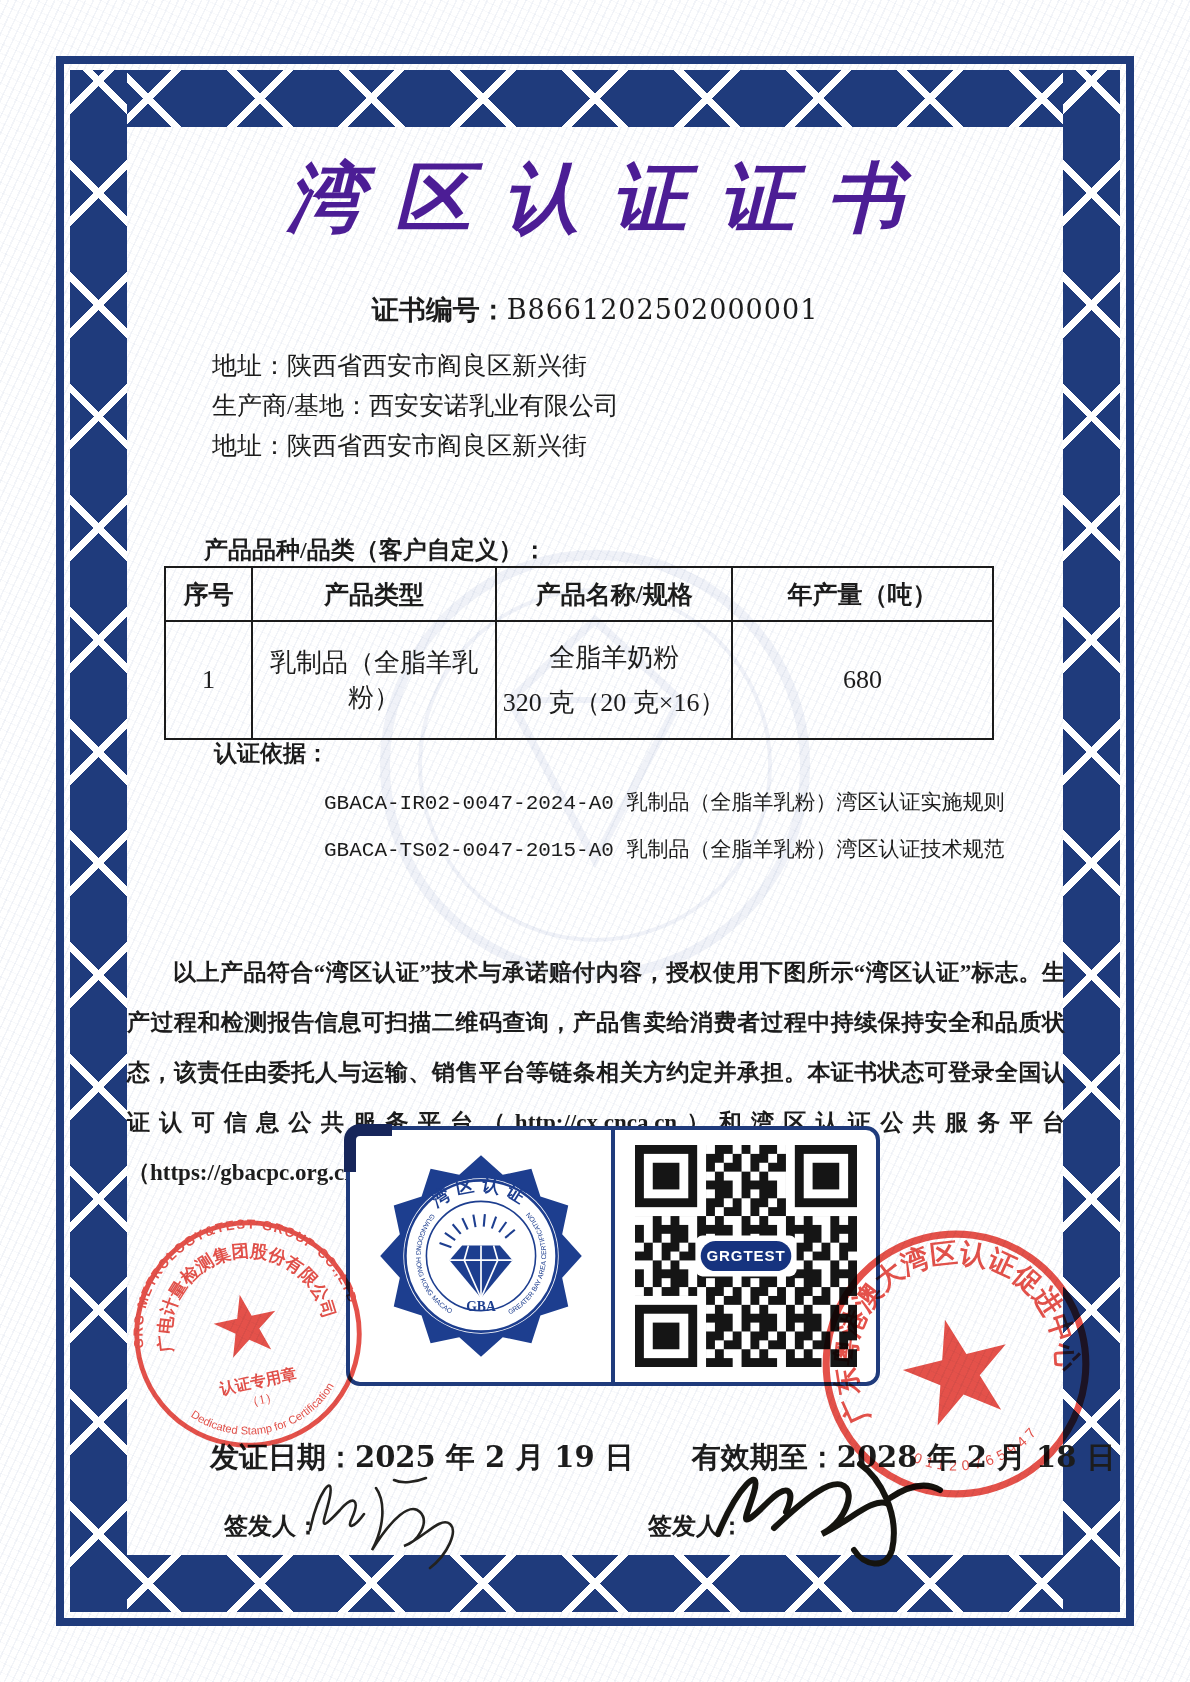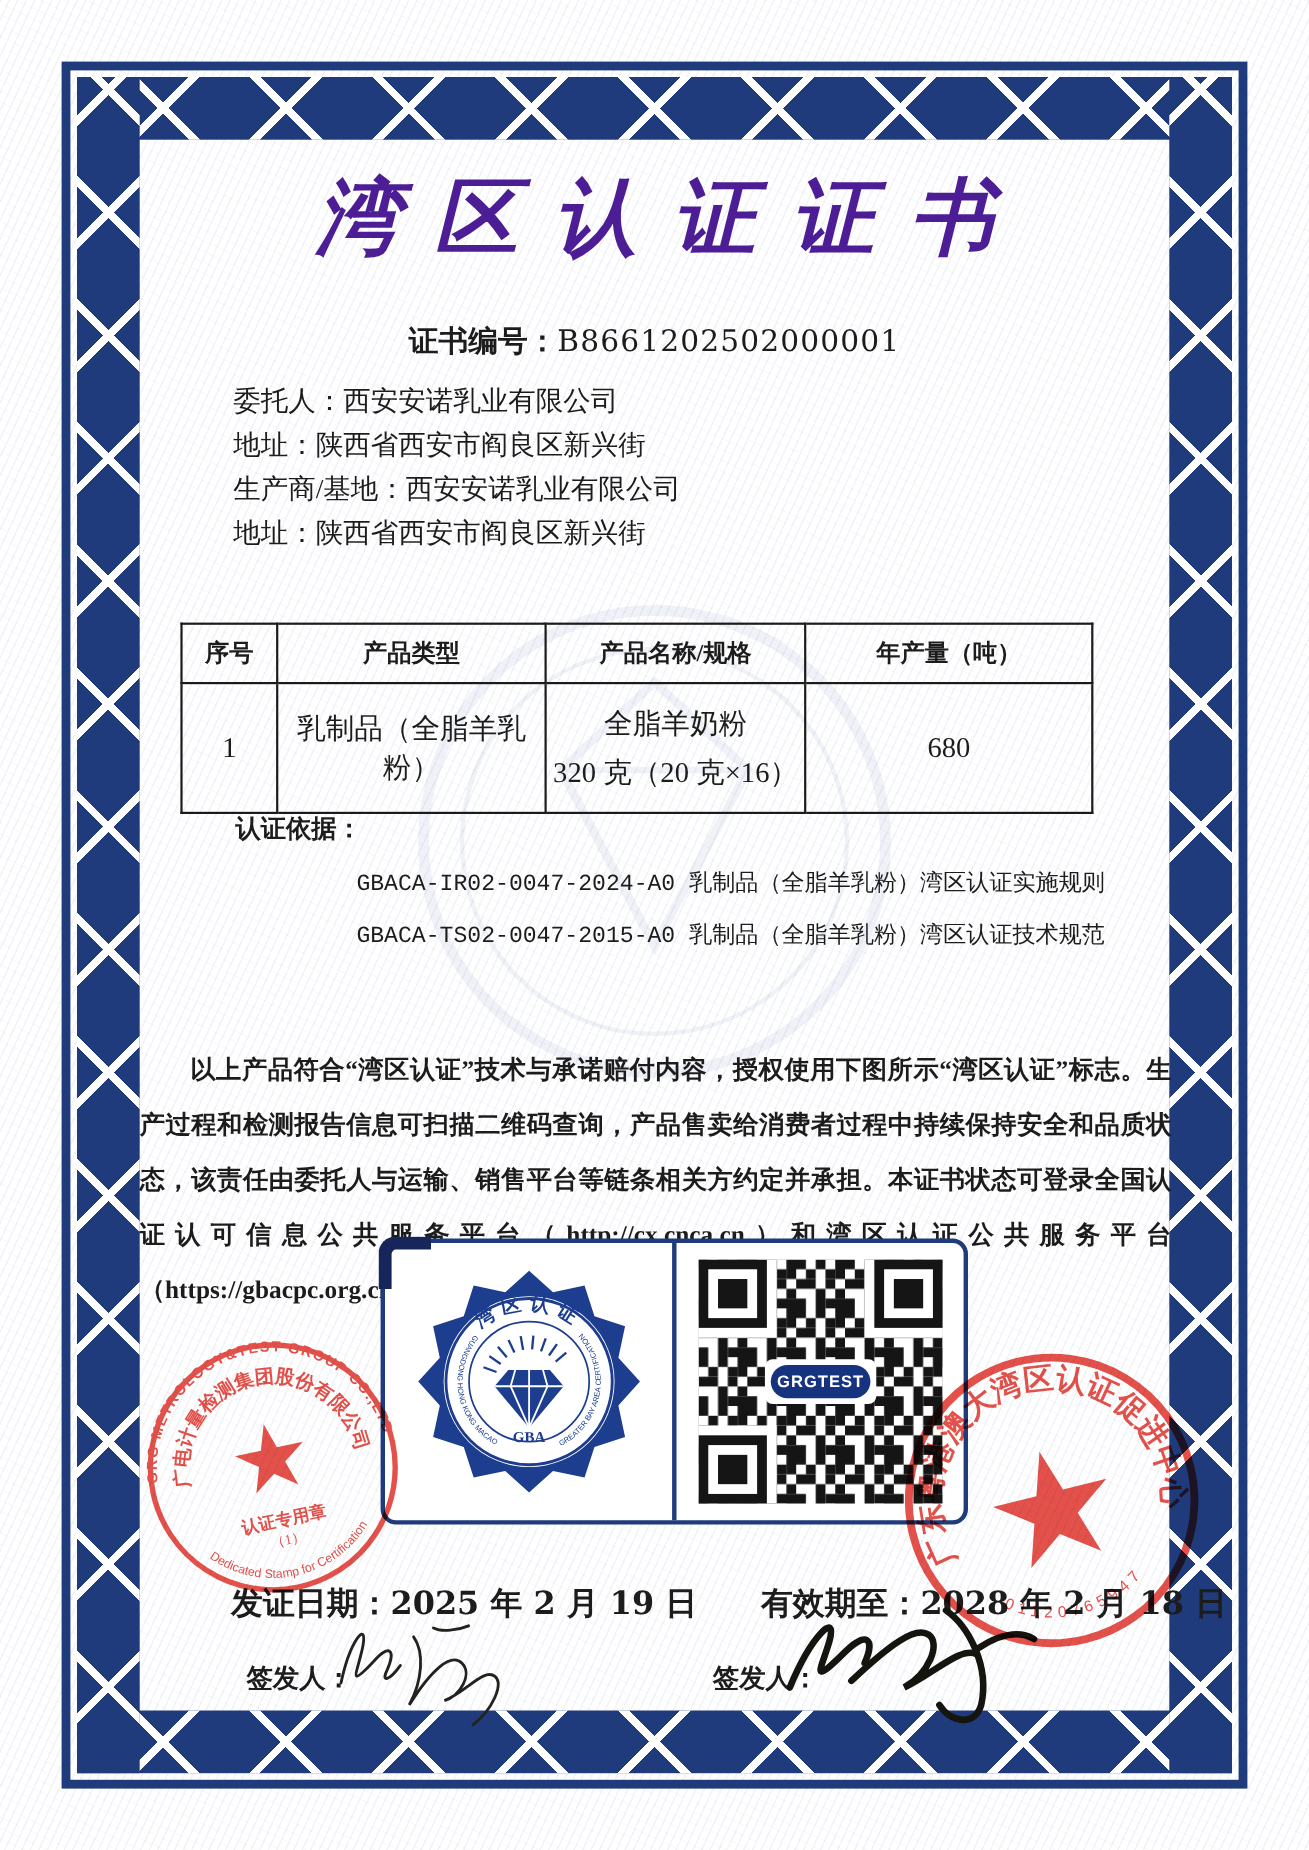--- a/index.html
+++ b/index.html
@@ -37,21 +37,21 @@
   .certno{left:0;right:0;top:292px;text-align:center;font-size:27px;}
   .certno .lbl{font-weight:700;}
   .certno .num{font-family:"DejaVu Serif",serif;letter-spacing:1px;}
   .parties{left:212px;top:346px;font-size:25px;line-height:40px;}
   .parties div{white-space:nowrap;}
   .prod-label{left:204px;top:534px;font-size:24px;font-weight:700;}
   table.products{position:absolute;left:164px;top:566px;width:830px;z-index:2;
     border-collapse:collapse;table-layout:fixed;}
   table.products th,table.products td{
     border:2.5px solid #1b1b1b;text-align:center;vertical-align:middle;
-    font-size:22px;padding:0;}
+    font-size:25px;padding:0;}
   table.products th{height:52px;font-weight:700;}
   table.products td{height:116px;font-size:26px;}
   .spec-l1{display:block;margin-bottom:10px;}
   .spec-l2{display:block;}
   .basis{left:214px;top:738px;width:800px;font-size:23px;}
   .basis .row{display:flex;align-items:flex-start;margin-bottom:19px;white-space:nowrap;}
   .basis .lbl{font-weight:700;flex:0 0 auto;}
   .basis .code{font-family:"Liberation Mono","DejaVu Sans Mono",monospace;font-size:21px;}
   .basis .row.indent{margin-left:110px;}
   .mode{left:214px;top:886px;font-size:28px;font-weight:700;white-space:nowrap;}
@@ -97,26 +97,26 @@
     <line x1="150" y1="170" x2="320" y2="170" stroke="#1d3e8f" stroke-width="6"></line>
   </svg>
 
   <div class="abs title">湾区认证证书</div>
 
   <div class="abs certno">
     <span class="lbl">证书编号：</span><span class="num">B8661202502000001</span>
   </div>
 
   <div class="abs parties">
-    <div><span>委托人：</span><span>西安安诺乳业有限公司</span></div>
     <div><span>地址：</span><span>陕西省西安市阎良区新兴街</span></div>
     <div><span>生产商/基地：</span><span>西安安诺乳业有限公司</span></div>
     <div><span>地址：</span><span>陕西省西安市阎良区新兴街</span></div>
   </div>
 
+  <div class="abs prod-label">产品品种/品类（客户自定义）：</div>
 
   <table class="products">
     <colgroup>
         <col style="width:10.5%">
         <col style="width:29.5%">
         <col style="width:28.5%">
         <col style="width:31.5%">
       </colgroup>
     <tbody>
         <tr>

